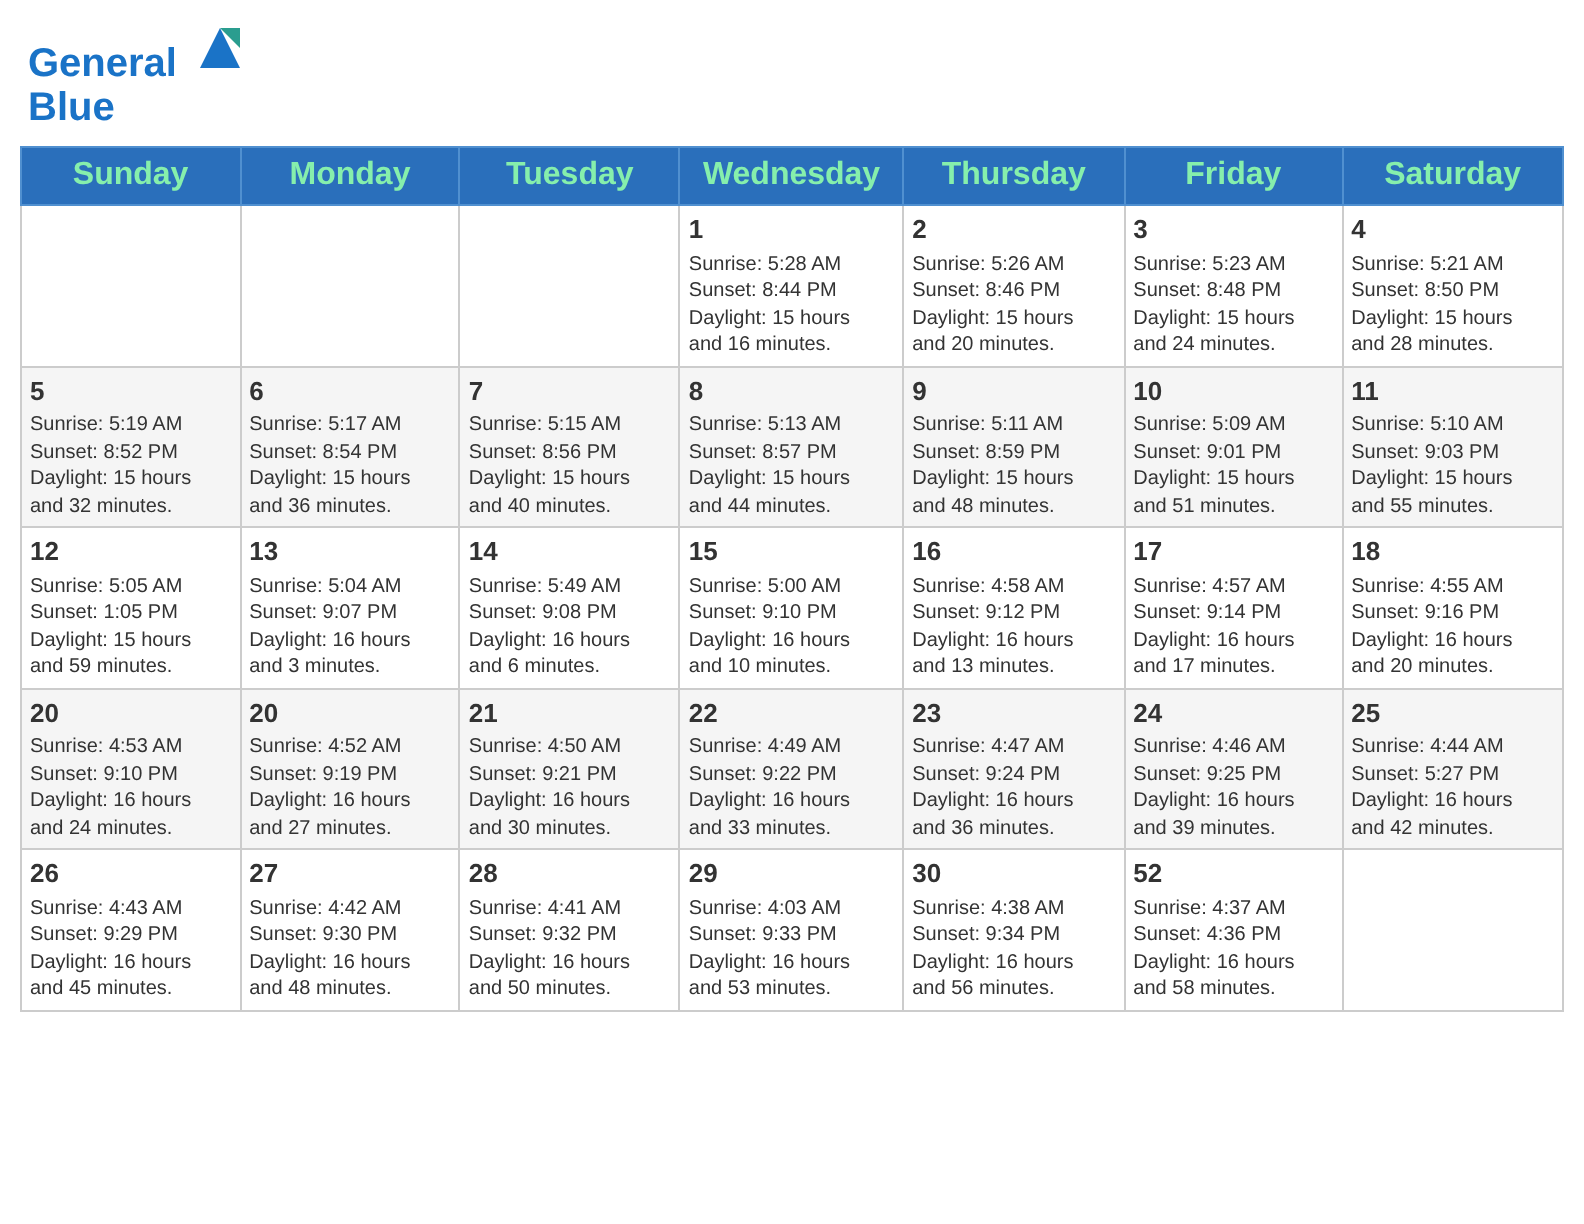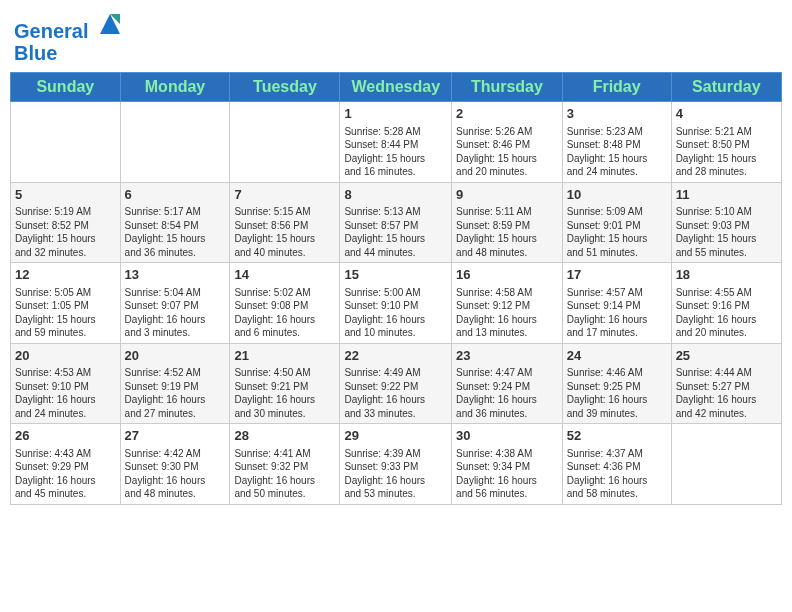--- a/index.html
+++ b/index.html
@@ -218,21 +218,21 @@
         </td>
         <td>
           <span class="day-number">13</span>
           <div class="cell-content">Sunrise: 5:04 AM
 Sunset: 9:07 PM
 Daylight: 16 hours
 and 3 minutes.</div>
         </td>
         <td>
           <span class="day-number">14</span>
-          <div class="cell-content">Sunrise: 5:02 AM
+          <div class="cell-content">Sunrise: 5:49 AM
 Sunset: 9:08 PM
 Daylight: 16 hours
 and 6 minutes.</div>
         </td>
         <td>
           <span class="day-number">15</span>
           <div class="cell-content">Sunrise: 5:00 AM
 Sunset: 9:10 PM
 Daylight: 16 hours
 and 10 minutes.</div>
@@ -327,21 +327,21 @@
         </td>
         <td>
           <span class="day-number">28</span>
           <div class="cell-content">Sunrise: 4:41 AM
 Sunset: 9:32 PM
 Daylight: 16 hours
 and 50 minutes.</div>
         </td>
         <td>
           <span class="day-number">29</span>
-          <div class="cell-content">Sunrise: 4:39 AM
+          <div class="cell-content">Sunrise: 4:03 AM
 Sunset: 9:33 PM
 Daylight: 16 hours
 and 53 minutes.</div>
         </td>
         <td>
           <span class="day-number">30</span>
           <div class="cell-content">Sunrise: 4:38 AM
 Sunset: 9:34 PM
 Daylight: 16 hours
 and 56 minutes.</div>

